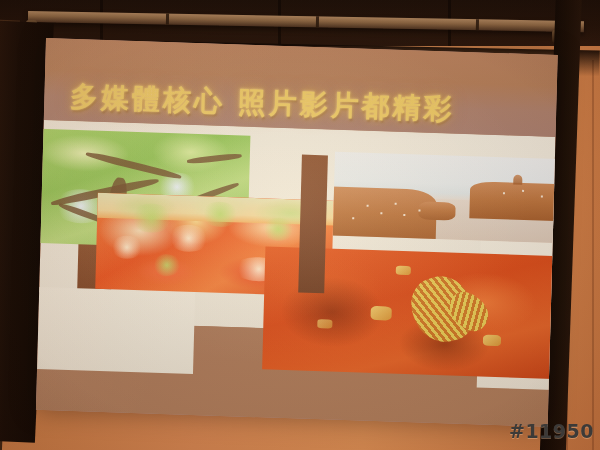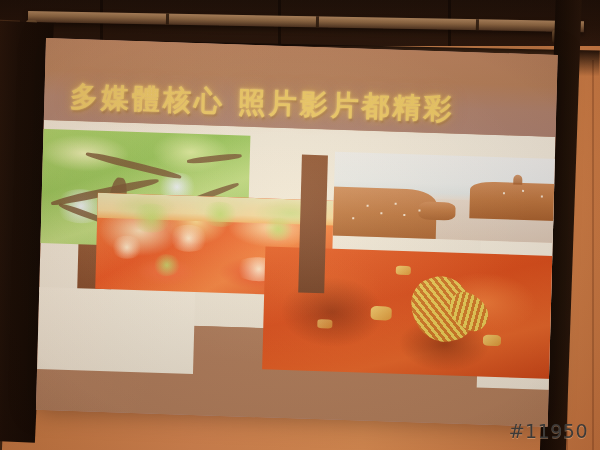--- a/index.html
+++ b/index.html
@@ -246,23 +246,23 @@
 
   
   .photo-cast{
     position:absolute;inset:0;pointer-events:none;
     background:
       radial-gradient(ellipse 90% 85% at 50% 48%, rgba(255,170,90,.05) 0%, rgba(60,20,5,.22) 100%);
   }
 
   
   .watermark{
-    position:absolute;right:12px;bottom:8px;
+    position:absolute;right:6px;bottom:8px;
     font-family:"DejaVu Sans","Liberation Sans",sans-serif;
-    font-size:19px;font-weight:400;
+    font-size:19px;font-weight:700;
     color:#3c3a38;
     letter-spacing:.5px;
     text-shadow:0 1px 0 rgba(255,210,170,.35);
     text-align:center;
   }
 </style>
 </head>
 <body>
 
 <div id="stage">

